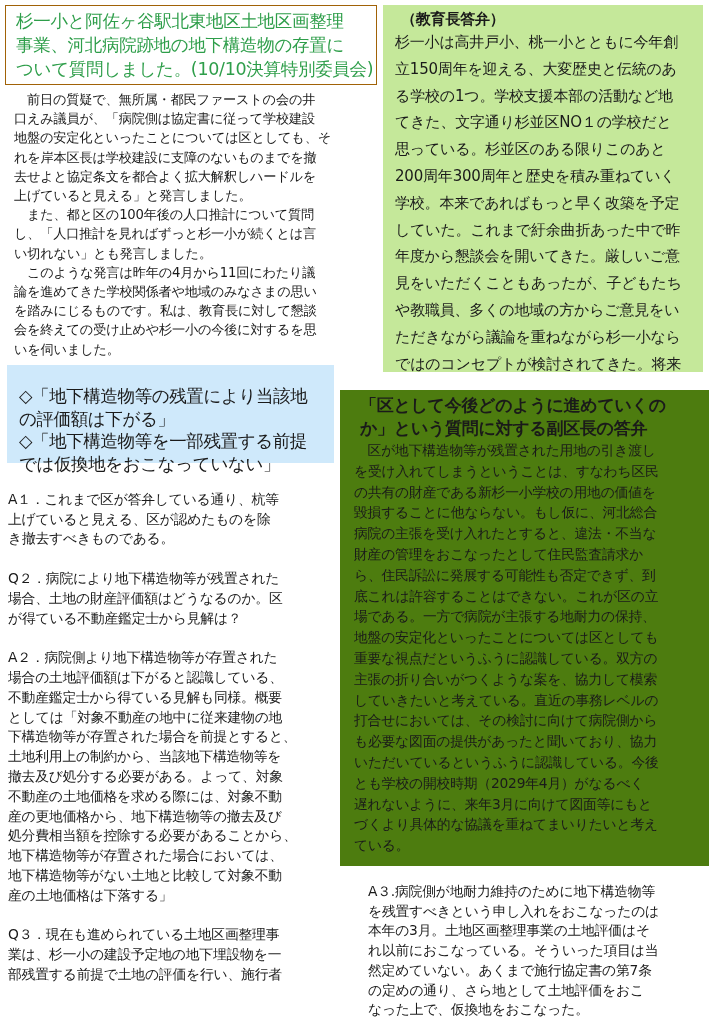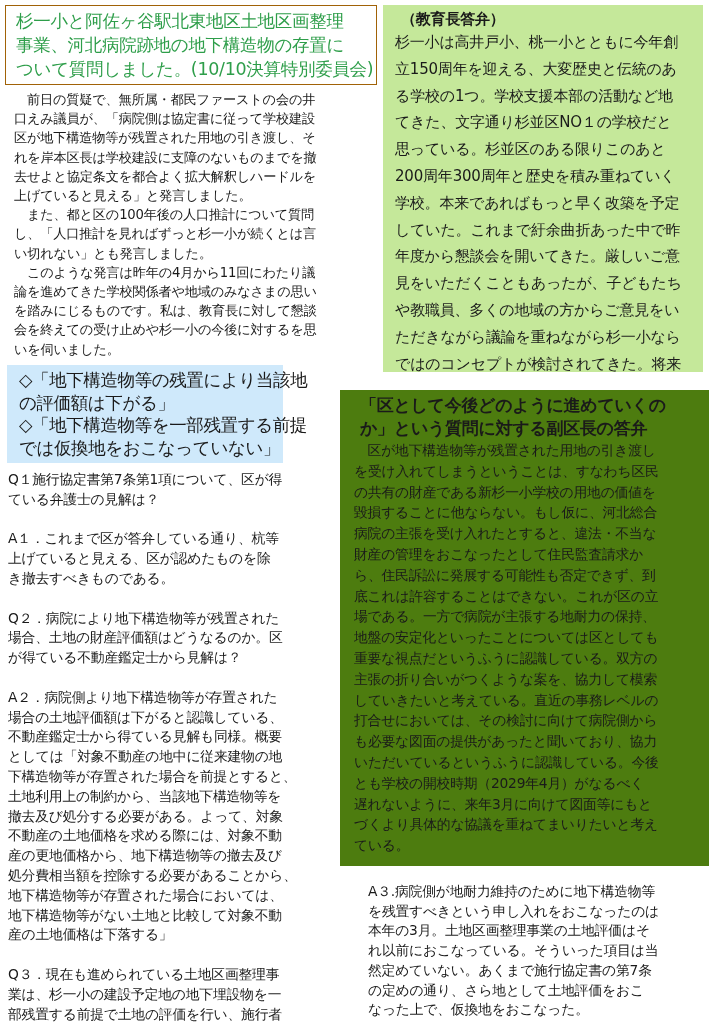--- a/index.html
+++ b/index.html
@@ -22,22 +22,22 @@
 
     .edu-box {
       position: absolute; left: 383px; top: 5px; width: 320px; height: 367px;
       background: #c5e89a; padding: 4px 16px 0 12px;
       font-size: 15px; line-height: 26.8px; letter-spacing: -0.2px;
     }
     .edu-box .heading { display: block; font-weight: bold; font-size: 15px; line-height: 20px; padding-left: 6px; }
     .edu-box .line { display: block; white-space: nowrap; }
 
     .points-box {
-      position: absolute; left: 7px; top: 365px; width: 276px; height: 98px;
-      background: #cfe9fb; padding: 4px 8px 0 12px;
+      position: absolute; left: 7px; top: 365px; width: 327px; height: 98px;
+      background: #cfe9fb; padding: 20px 8px 0 12px;
       font-size: 17.5px; line-height: 22.5px; letter-spacing: -0.4px;
     }
     .points-box .line { display: block; white-space: nowrap; }
 
     .qa-left {
       position: absolute; left: 8px; top: 470px; width: 330px;
       font-size: 13.8px; line-height: 19.8px; letter-spacing: -0.2px;
     }
     .qa-left .line { display: block; white-space: nowrap; }
     .qa-left .gap { display: block; height: 19.8px; }
@@ -61,21 +61,21 @@
 
 <div class="title-box">
   <span class="title-line">杉一小と阿佐ヶ谷駅北東地区土地区画整理</span>
   <span class="title-line">事業、河北病院跡地の地下構造物の存置に</span>
   <span class="title-line">ついて質問しました。(10/10決算特別委員会)</span>
 </div>
 
 <div class="intro">
   <span class="line">　前日の質疑で、無所属・都民ファーストの会の井</span>
   <span class="line">口えみ議員が、「病院側は協定書に従って学校建設</span>
-  <span class="line">区が地下構造物等が残置された用地の引き渡し、そ</span>
+  <span class="line">地盤の安定化といったことについては区としても、そ</span>
   <span class="line">れを岸本区長は学校建設に支障のないものまでを撤</span>
   <span class="line">去せよと協定条文を都合よく拡大解釈しハードルを</span>
   <span class="line">上げていると見える」と発言しました。</span>
   <span class="line">　また、都と区の100年後の人口推計について質問</span>
   <span class="line">し、「人口推計を見ればずっと杉一小が続くとは言</span>
   <span class="line">い切れない」とも発言しました。</span>
   <span class="line">　このような発言は昨年の4月から11回にわたり議</span>
   <span class="line">論を進めてきた学校関係者や地域のみなさまの思い</span>
   <span class="line">を踏みにじるものです。私は、教育長に対して懇談</span>
   <span class="line">会を終えての受け止めや杉一小の今後に対するを思</span>
@@ -100,24 +100,20 @@
 </div>
 
 <div class="points-box">
   <span class="line">◇「地下構造物等の残置により当該地</span>
   <span class="line">の評価額は下がる」</span>
   <span class="line">◇「地下構造物等を一部残置する前提</span>
   <span class="line">では仮換地をおこなっていない」</span>
 </div>
 
 <div class="qa-left">
-  <div>
-    <span class="line">Q１施行協定書第7条第1項について、区が得</span>
-    <span class="line">ている弁護士の見解は？</span>
-  </div>
   <span class="gap"></span>
   <div>
     <span class="line">A１．これまで区が答弁している通り、杭等</span>
     <span class="line">上げていると見える、区が認めたものを除</span>
     <span class="line">き撤去すべきものである。</span>
   </div>
   <span class="gap"></span>
   <div>
     <span class="line">Q２．病院により地下構造物等が残置された</span>
     <span class="line">場合、土地の財産評価額はどうなるのか。区</span>

